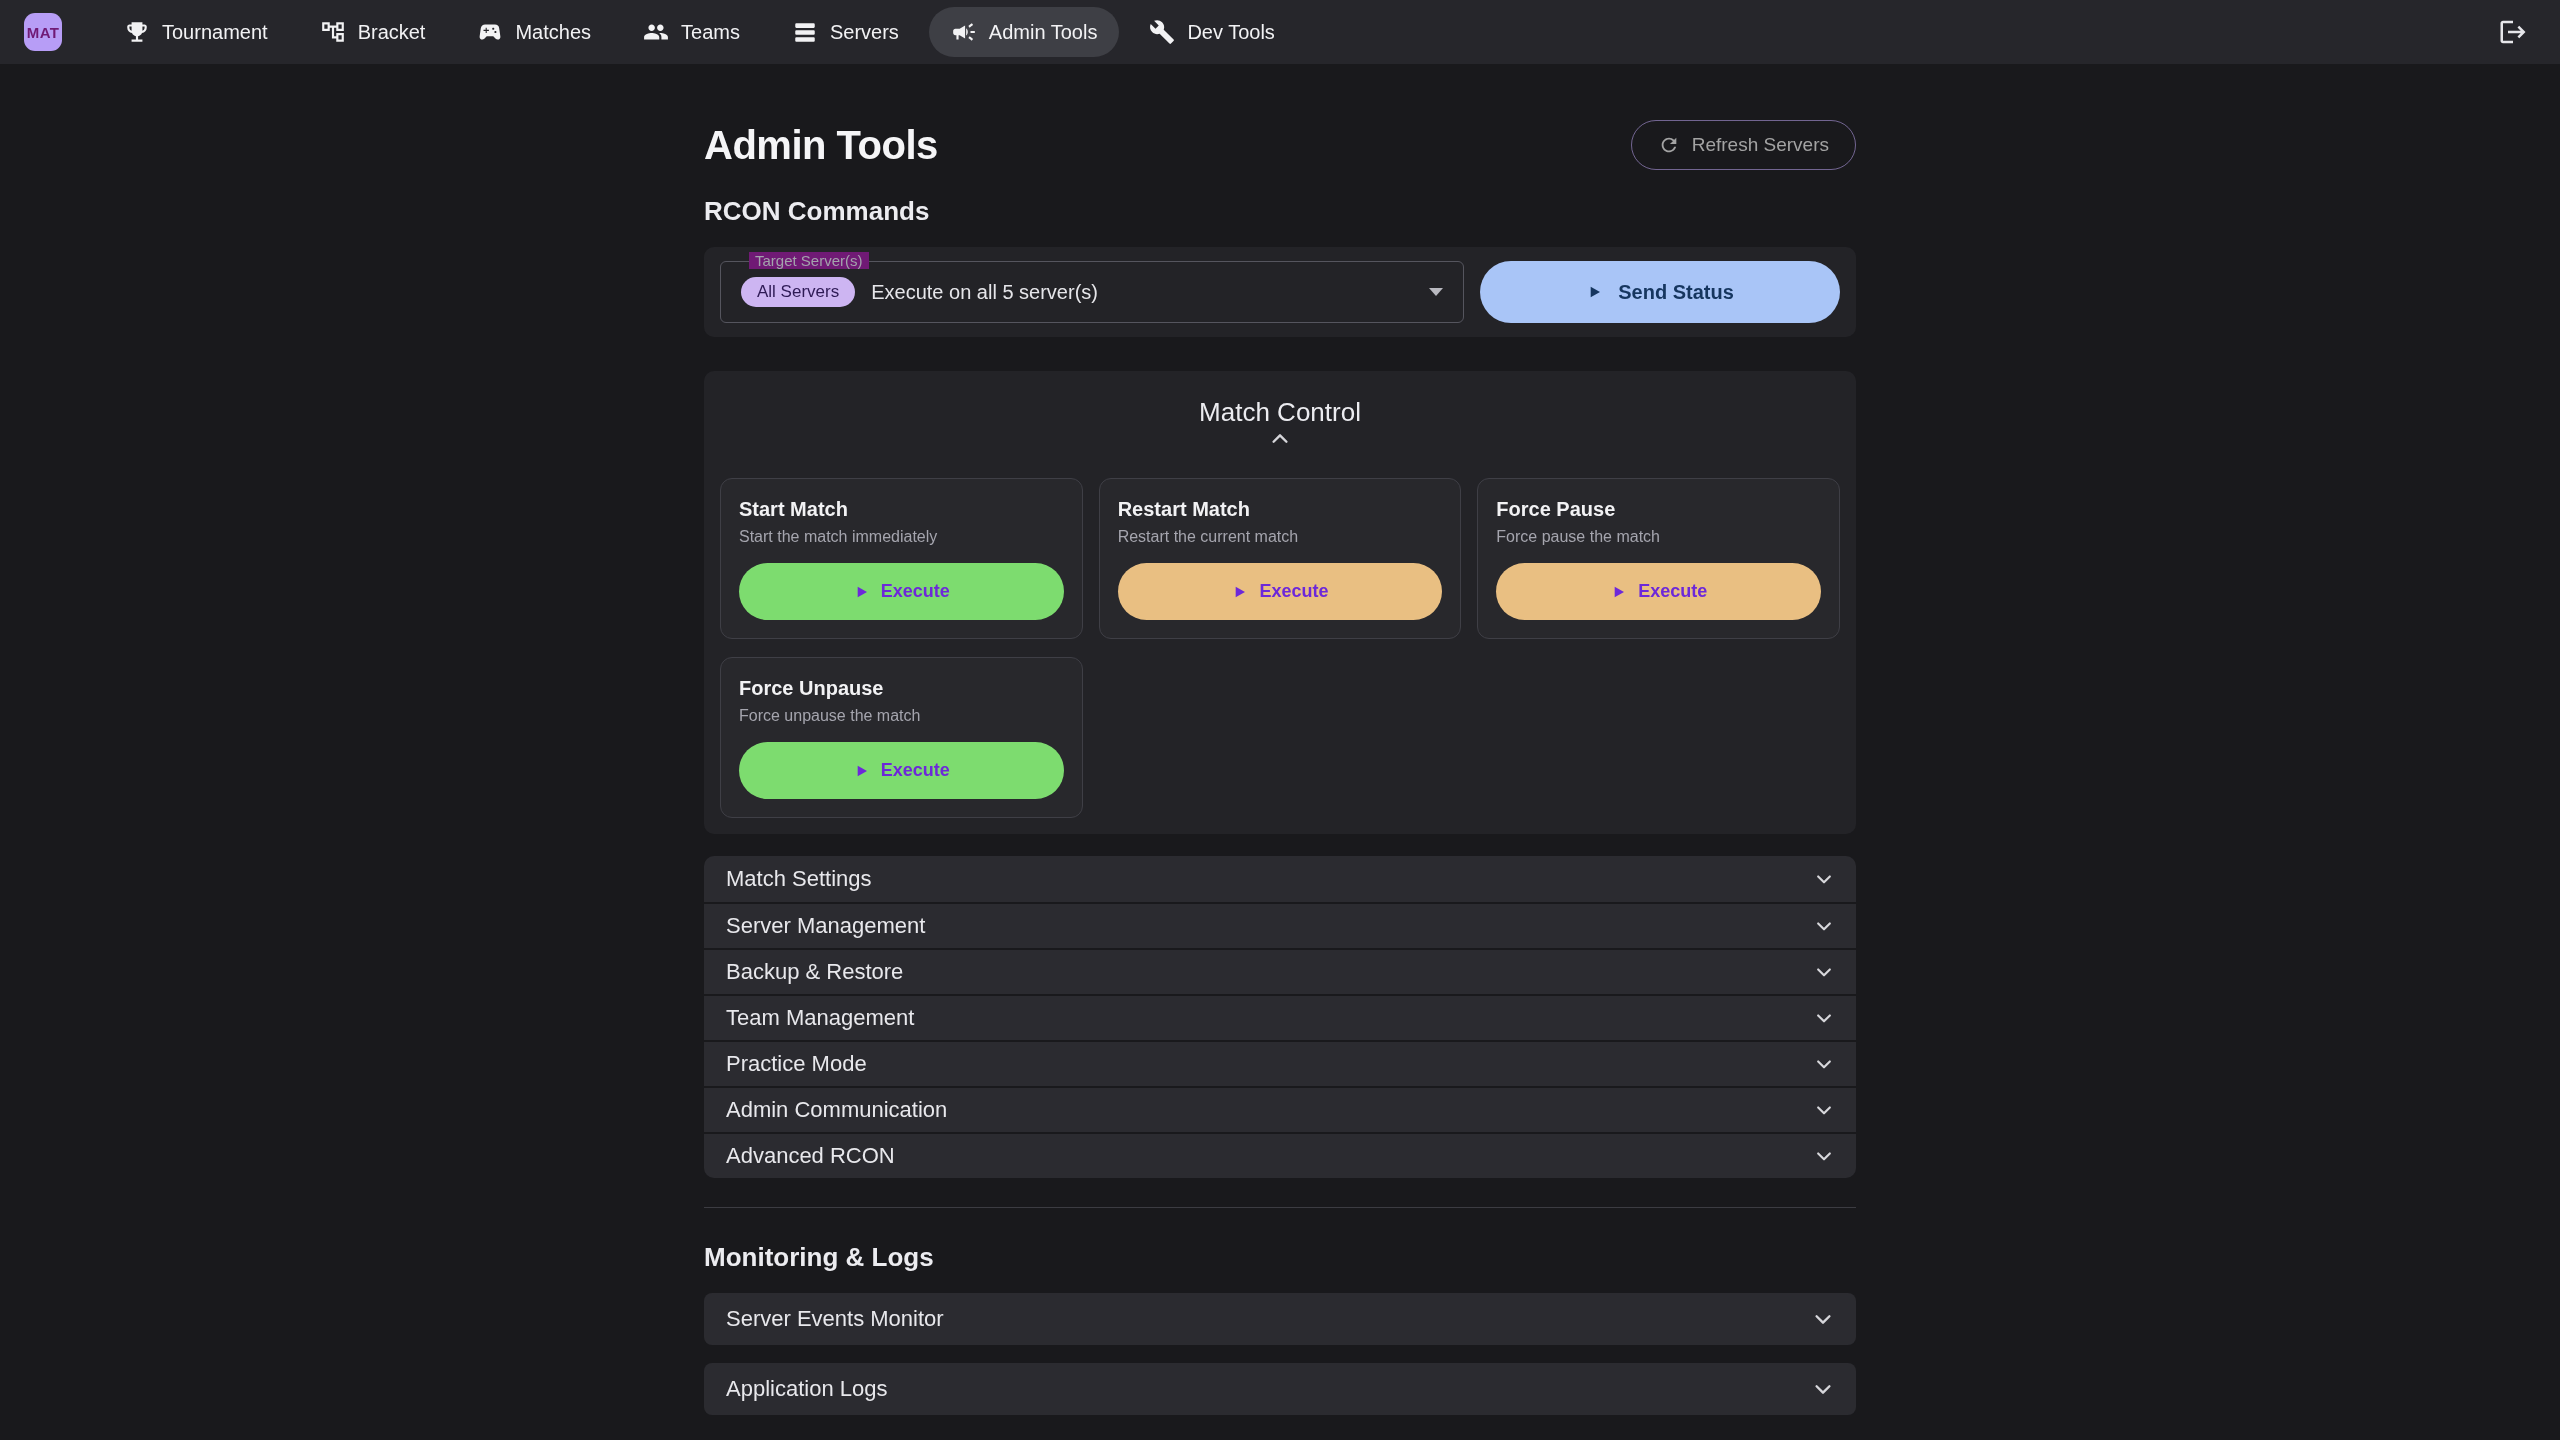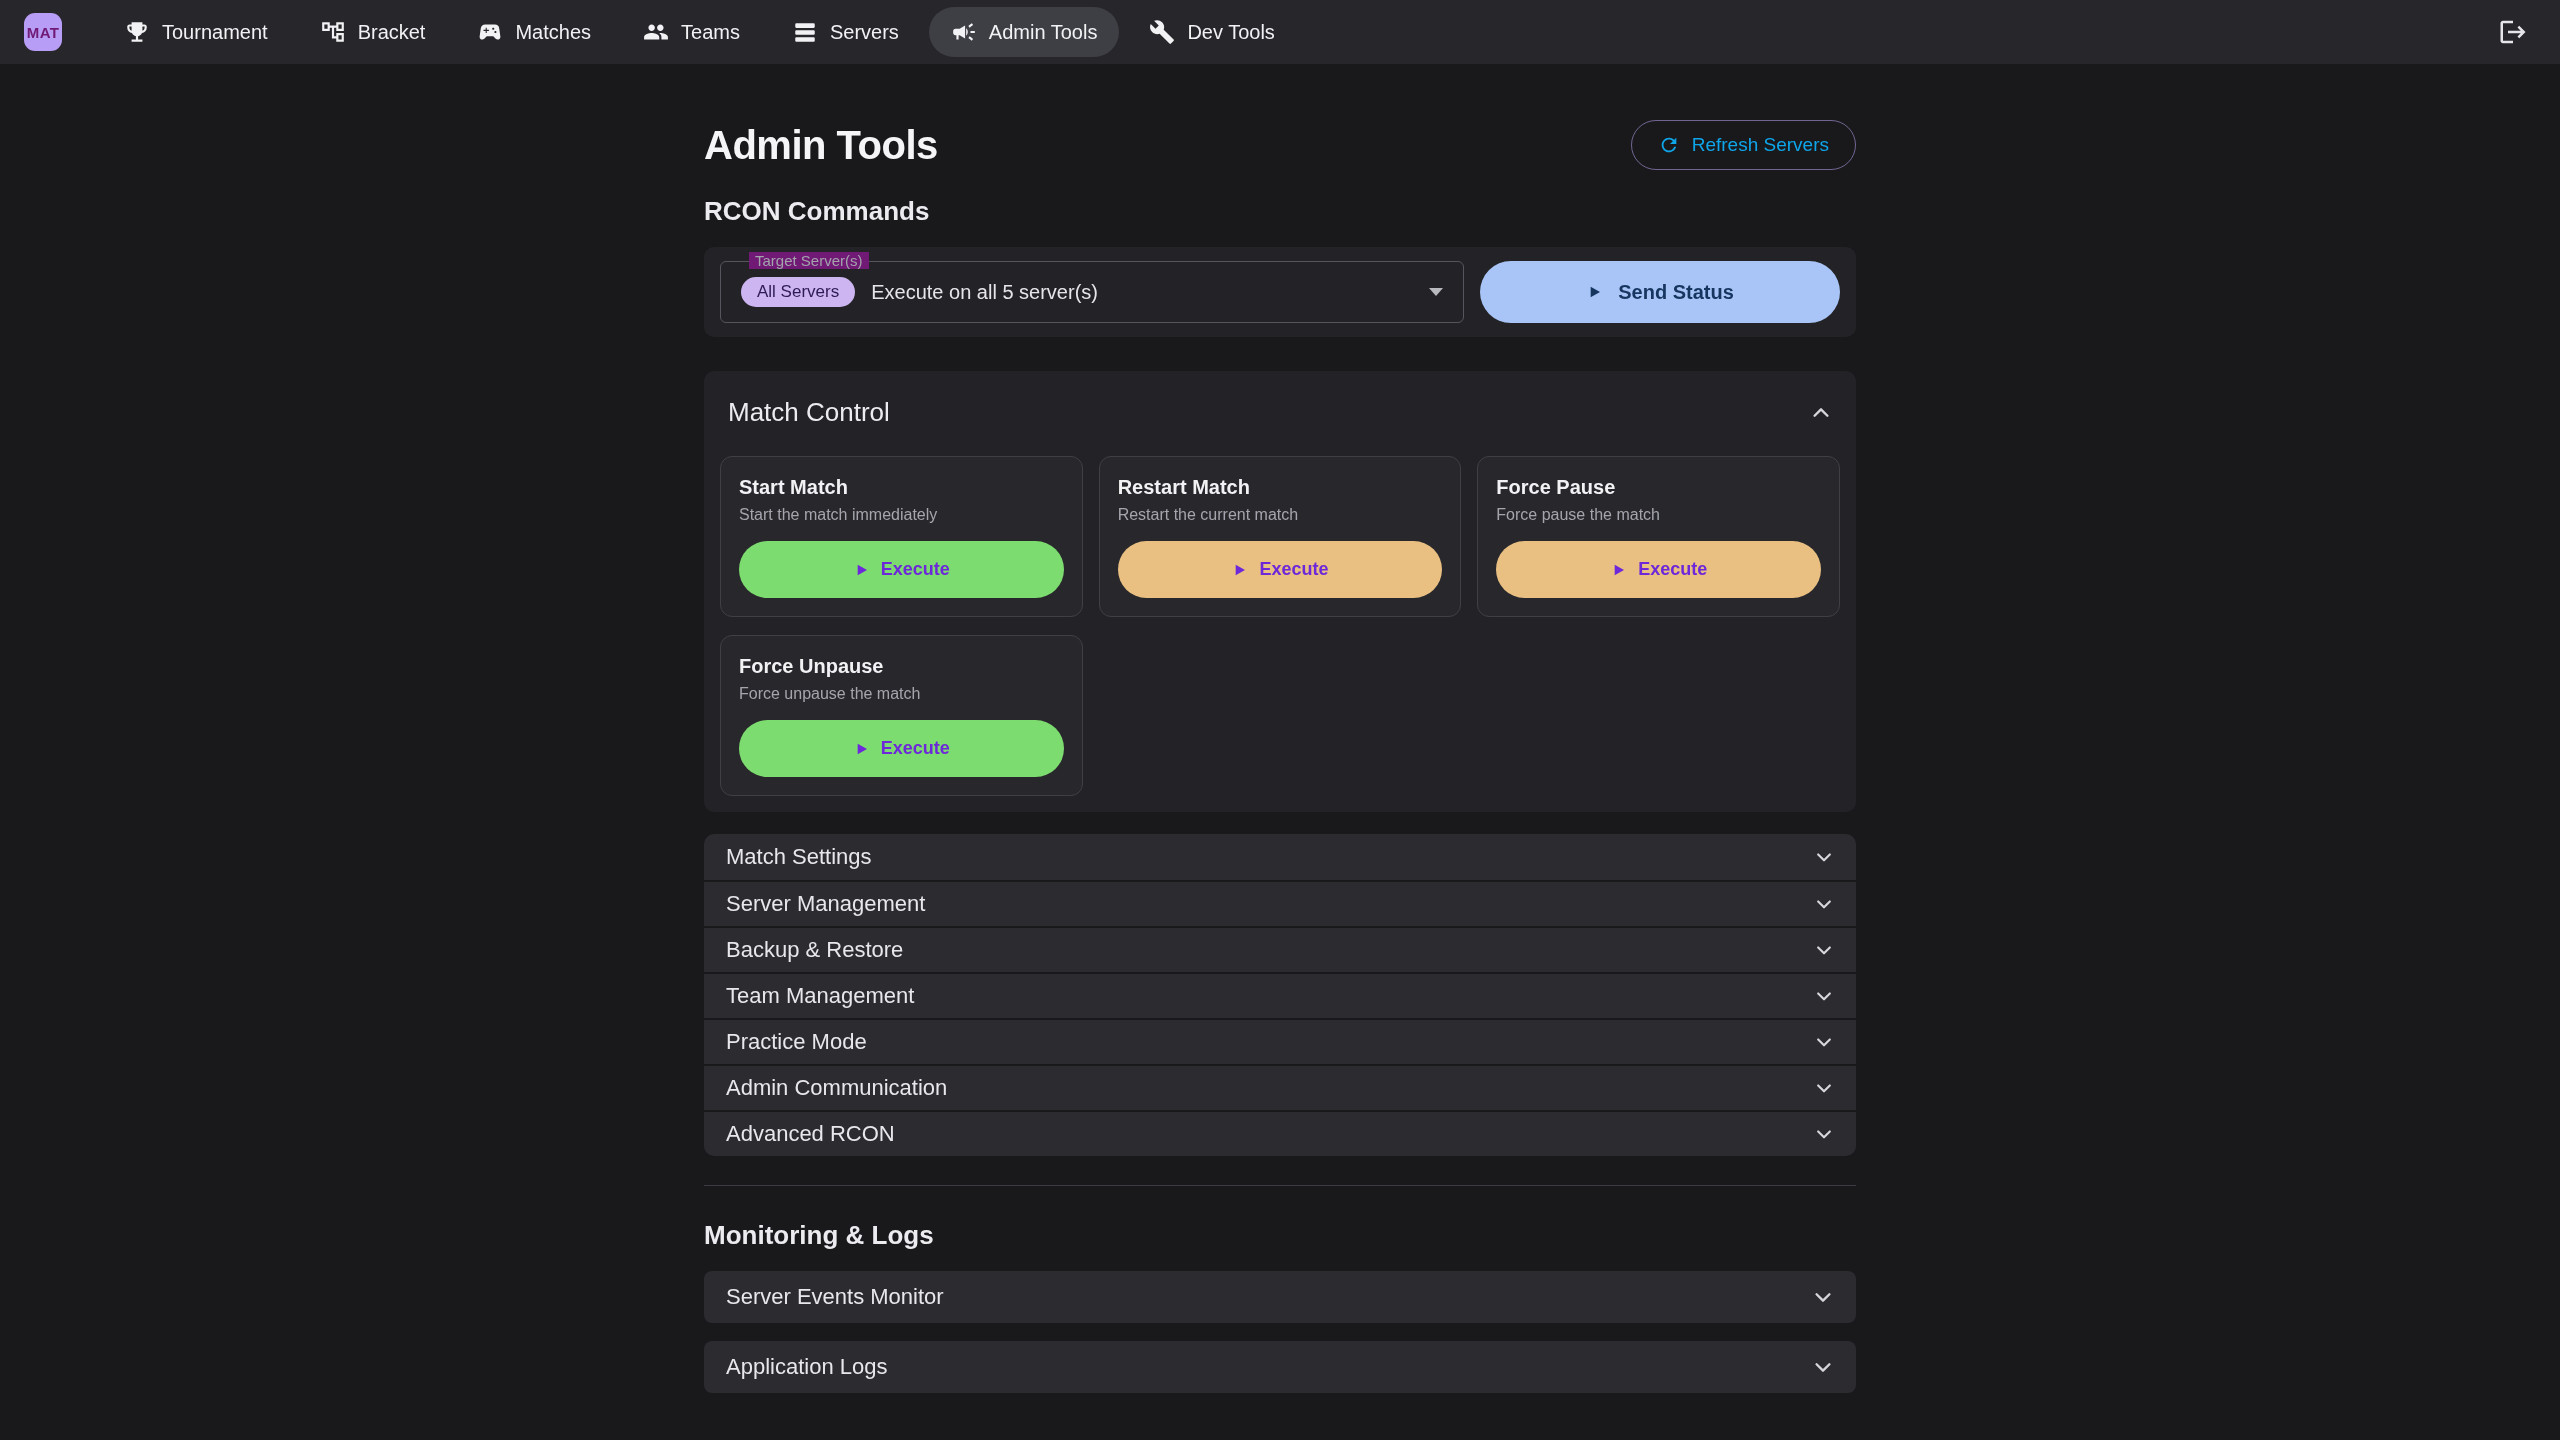--- a/index.html
+++ b/index.html
@@ -38,21 +38,21 @@
 
   
   .content { width: 1152px; margin: 0 auto; padding-top: 56px; }
 
   .page-head { display: flex; align-items: center; justify-content: space-between; margin-bottom: 26px; }
   h1.page-title { font-size: 40px; font-weight: 700; letter-spacing: -0.5px; color: #f5f5f7; }
   .refresh-btn {
     display: flex; align-items: center; gap: 12px;
     height: 50px; padding: 0 26px;
     border: 1.5px solid rgba(188,164,242,0.55); border-radius: 9999px;
-    color: #0ea5e9; font-size: 19px; font-weight: 500;
+    color: #a3a3a3; font-size: 19px; font-weight: 500;
     background: transparent; cursor: pointer;
   }
 
   h2.section-title { font-size: 26px; font-weight: 600; color: #ececf0; margin-bottom: 20px; }
 
   
   .panel { background: #232327; border-radius: 10px; }
   .target-panel {
     padding: 14px 16px; display: flex; align-items: center; gap: 16px;
     margin-bottom: 34px;
@@ -84,21 +84,21 @@
     background: #a9c5f7; color: #16365f;
     font-size: 20px; font-weight: 600; font-family: inherit;
     display: flex; align-items: center; justify-content: center; gap: 16px;
     cursor: pointer;
   }
 
   
   .match-panel { padding: 16px; margin-bottom: 22px; }
   .match-head {
     display: flex; align-items: center; justify-content: space-between;
-    padding: 10px 8px 0 8px; cursor: pointer;
+    padding: 10px 8px 0 8px; cursor: pointer; flex-direction: column;
   }
   .match-title { font-size: 26px; font-weight: 500; color: #ececf0; }
   .chev { width: 22px; height: 22px; color: #d6d6da; }
   .cards {
     margin-top: 28px;
     display: grid; grid-template-columns: repeat(3, 1fr); gap: 18px 16px;
   }
   .card {
     background: #28282c; border: 1px solid #3f3f46; border-radius: 12px;
     padding: 18px 18px;

